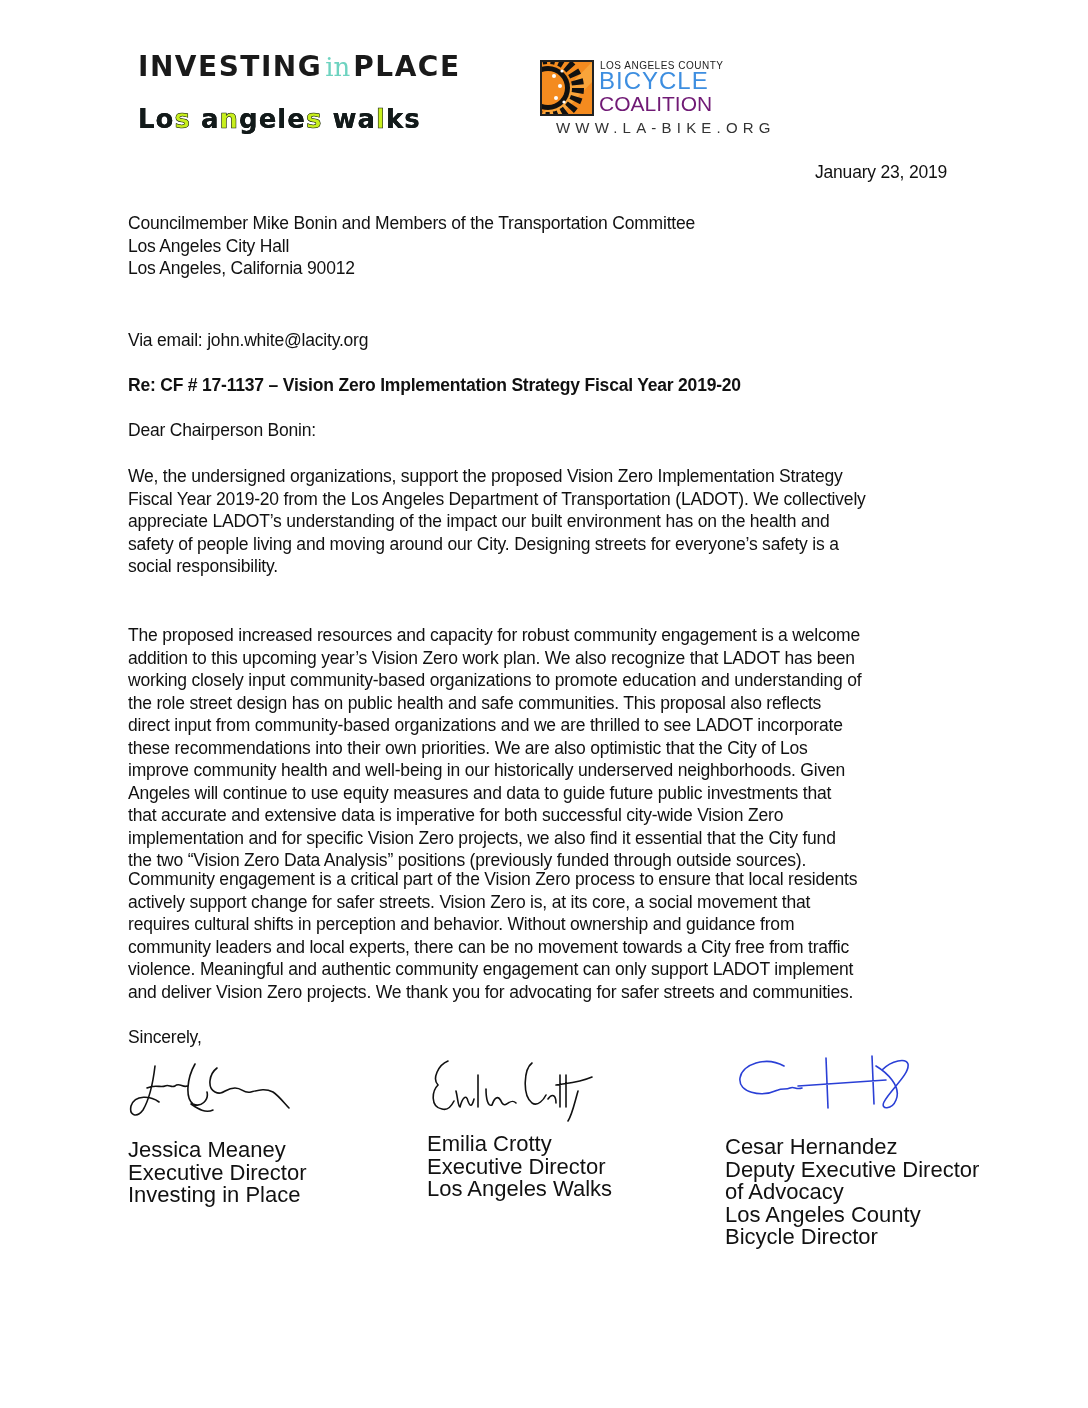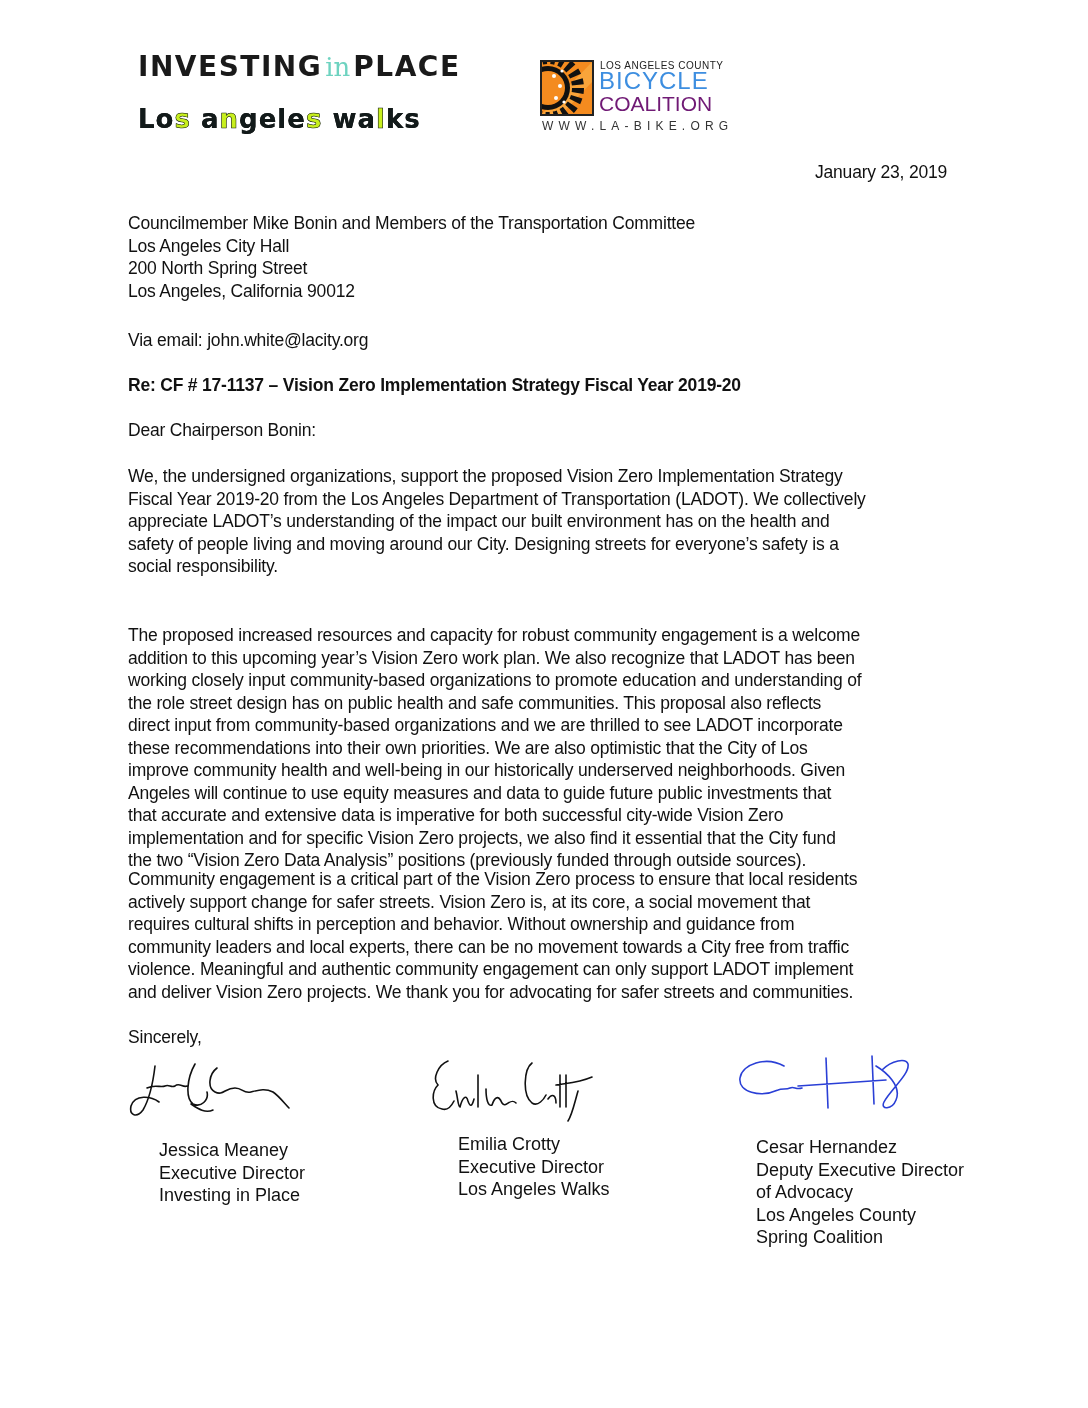--- a/index.html
+++ b/index.html
@@ -13,37 +13,37 @@
   .logo-law { left: 138px; top: 104px; font-size: 26px; font-weight: bold; color: #121a1a;
               font-family: "DejaVu Sans", sans-serif; white-space: nowrap; letter-spacing: 1px;
               text-shadow: 0 0 0 #000; }
   .logo-law .hl { color: #c8ef1e; -webkit-text-stroke: 0.5px #121a1a; }
   .lacbc { left: 538px; top: 58px; width: 185px; height: 72px; }
   .lacbc .gear { position: absolute; left: 2px; top: 2px; width: 54px; height: 56px; background: #f48b1f;
                  border: 2px solid #222; box-sizing: border-box; overflow: hidden; }
   .lacbc .county { position: absolute; left: 62px; top: 2px; font-size: 10px; color: #222; letter-spacing: 0.5px; white-space: nowrap; }
   .lacbc .bicycle { position: absolute; left: 61px; top: 10px; font-size: 24px; color: #3d8ee0; letter-spacing: 1px; line-height: 26px; white-space: nowrap; }
   .lacbc .coalition { position: absolute; left: 61px; top: 34px; font-size: 21px; color: #701a75; line-height: 24px; white-space: nowrap; }
-  .lacbc .url { position: absolute; left: 4px; top: 61px; font-size: 12px; color: #333; letter-spacing: 5.2px; white-space: nowrap; }
+  .lacbc .url { position: absolute; left: 18px; top: 61px; font-size: 15px; color: #333; letter-spacing: 5.2px; white-space: nowrap; }
   .date { left: 815px; top: 161px; }
   .addr { left: 128px; top: 212px; }
   .via { left: 128px; top: 329px; }
   .re { left: 128px; top: 374px; font-weight: bold; }
   .salute { left: 128px; top: 419px; }
   .para { left: 128px; width: 840px; }
   .p1 { top: 465px; }
   .p2 { top: 599px; margin-top: 25px; }
   .p3 { top: 868px; }
   .para span.line { display: block; white-space: nowrap; }
   .closing { left: 128px; top: 1026px; }
   .sig { position: absolute; }
   .sig1 { left: 125px; top: 1058px; width: 175px; height: 65px; }
   .sig2 { left: 428px; top: 1055px; width: 170px; height: 68px; }
   .sig3 { left: 736px; top: 1050px; width: 200px; height: 60px; }
-  .block { font-size: 18px; line-height: 22.5px; margin-left: 31px; }
+  .block { font-size: 22px; line-height: 22.5px; }
   .b1 { left: 128px; top: 1139px; }
   .b2 { left: 427px; top: 1133px; }
   .b3 { left: 725px; top: 1136px; }
   .block span { display: block; white-space: nowrap; }
 </style>
 </head>
 <body>
 
 <div class="abs logo-iip">
   <span>INVESTING</span><span class="in">in</span><span>PLACE</span>
@@ -72,21 +72,20 @@
   <div class="bicycle">BICYCLE</div>
   <div class="coalition">COALITION</div>
   <div class="url">WWW.LA-BIKE.ORG</div>
 </div>
 
 <div class="abs txt date">January 23, 2019</div>
 
 <div class="abs txt addr">
   <div>Councilmember Mike Bonin and Members of the Transportation Committee</div>
   <div>Los Angeles City Hall</div>
-  <div>200 North Spring Street</div>
   <div>Los Angeles, California 90012</div>
 </div>
 
 <div class="abs txt via">Via email: john.white@lacity.org</div>
 <div class="abs txt re">Re: CF # 17-1137 – Vision Zero Implementation Strategy Fiscal Year 2019-20</div>
 <div class="abs txt salute">Dear Chairperson Bonin:</div>
 
 <div class="abs txt para p1">
   <span class="line">We, the undersigned organizations, support the proposed Vision Zero Implementation Strategy</span>
   <span class="line">Fiscal Year 2019-20 from the Los Angeles Department of Transportation (LADOT). We collectively</span>
@@ -142,14 +141,14 @@
   <span>Emilia Crotty</span>
   <span>Executive Director</span>
   <span>Los Angeles Walks</span>
 </div>
 
 <div class="abs block b3">
   <span>Cesar Hernandez</span>
   <span>Deputy Executive Director</span>
   <span>of Advocacy</span>
   <span>Los Angeles County</span>
-  <span>Spring Coalition</span>
+  <span>Bicycle Director</span>
 </div>
 
 </body></html>

